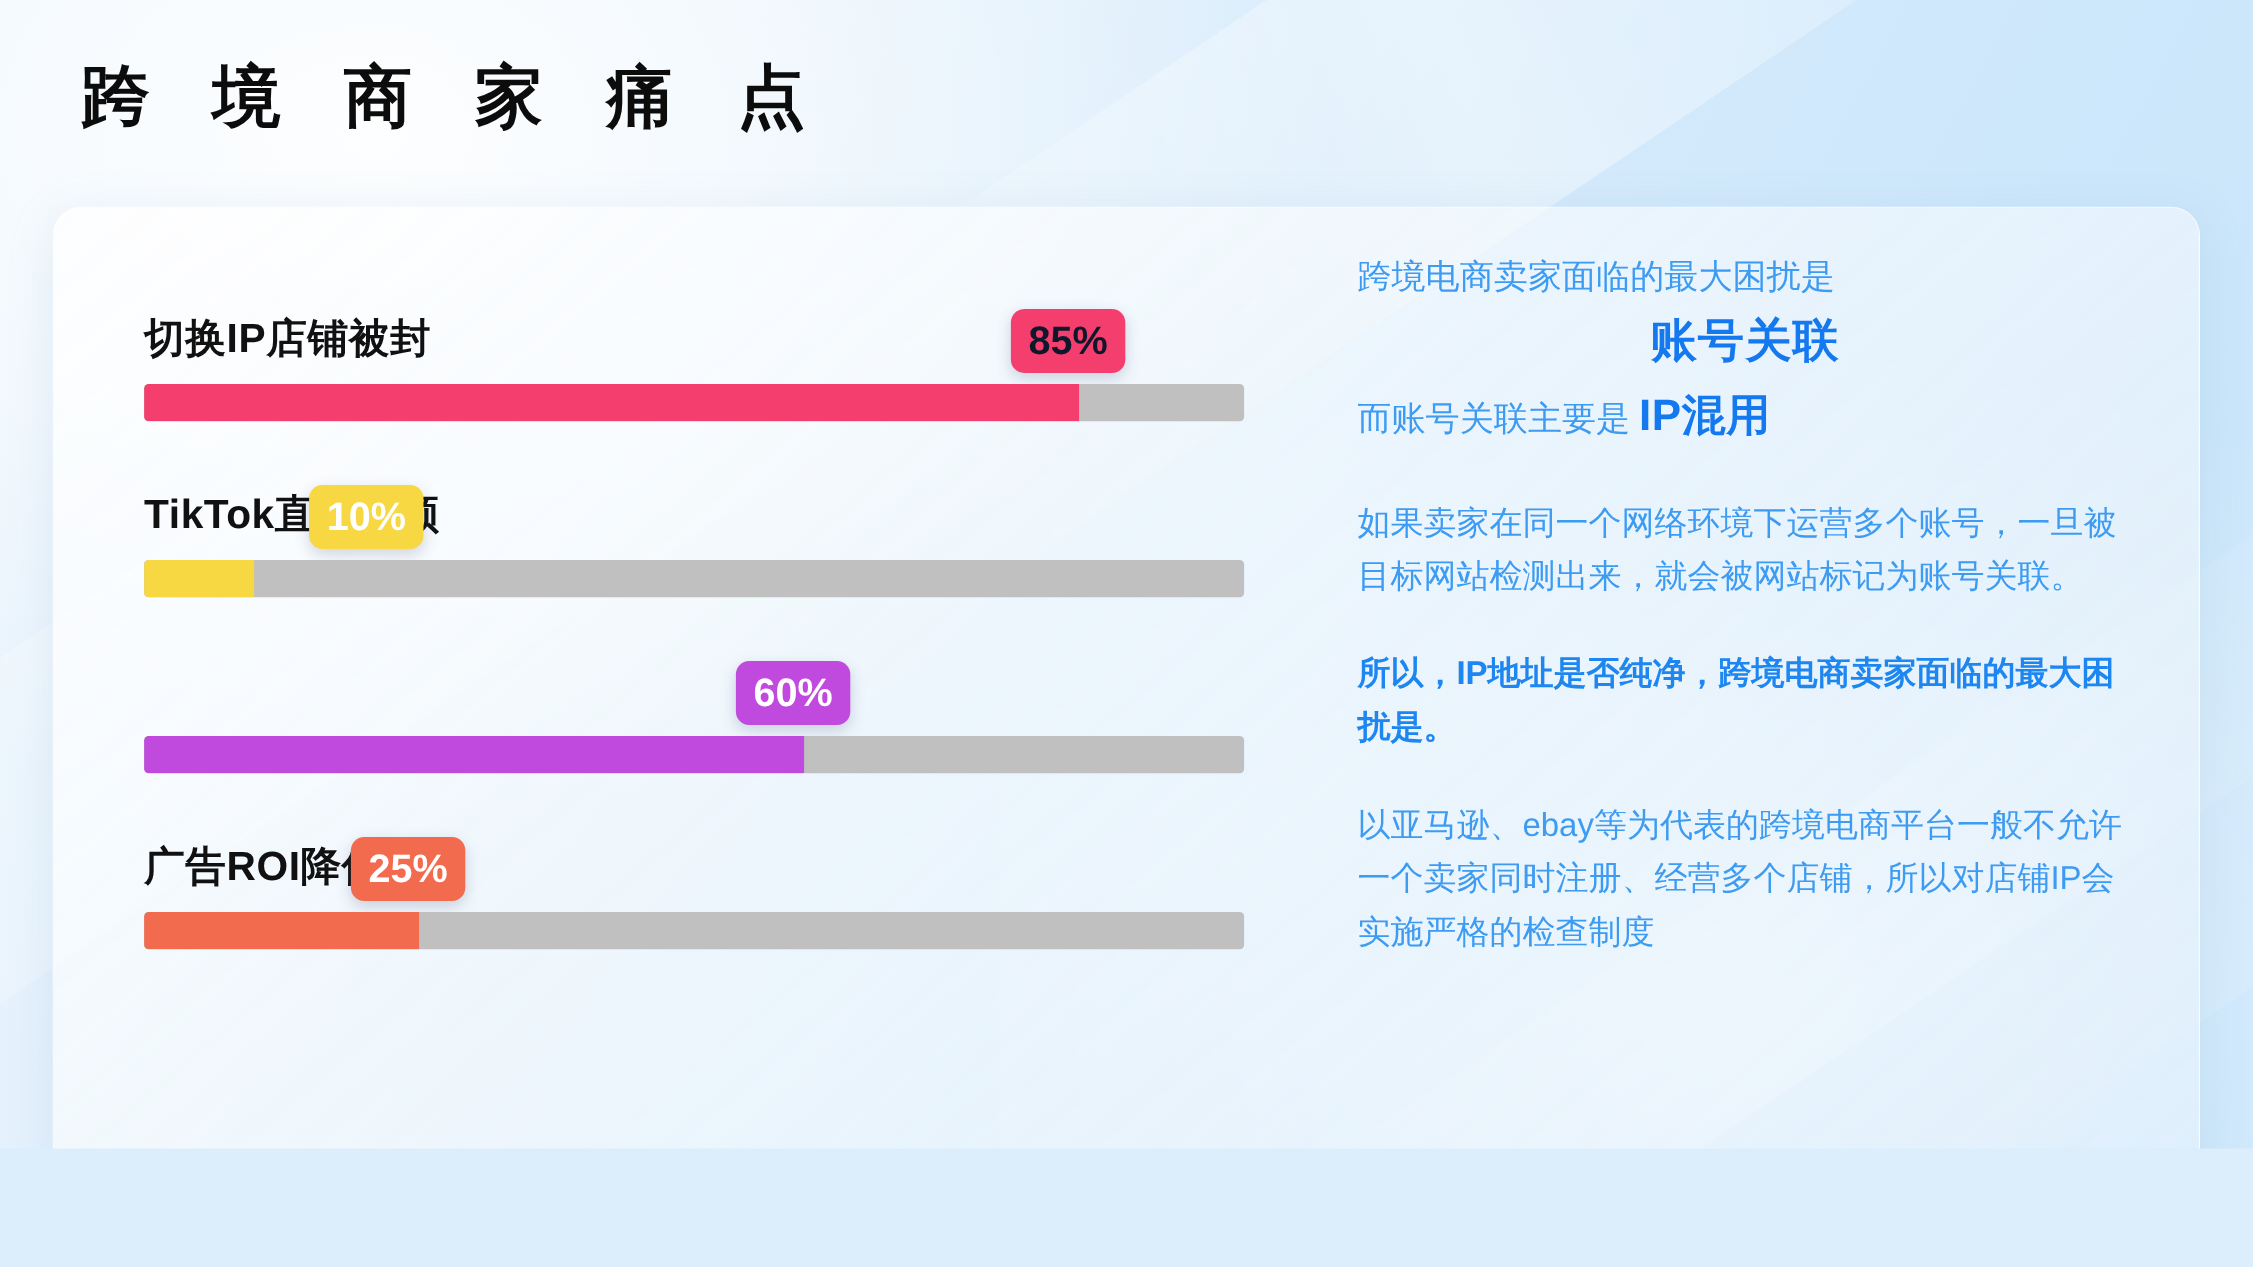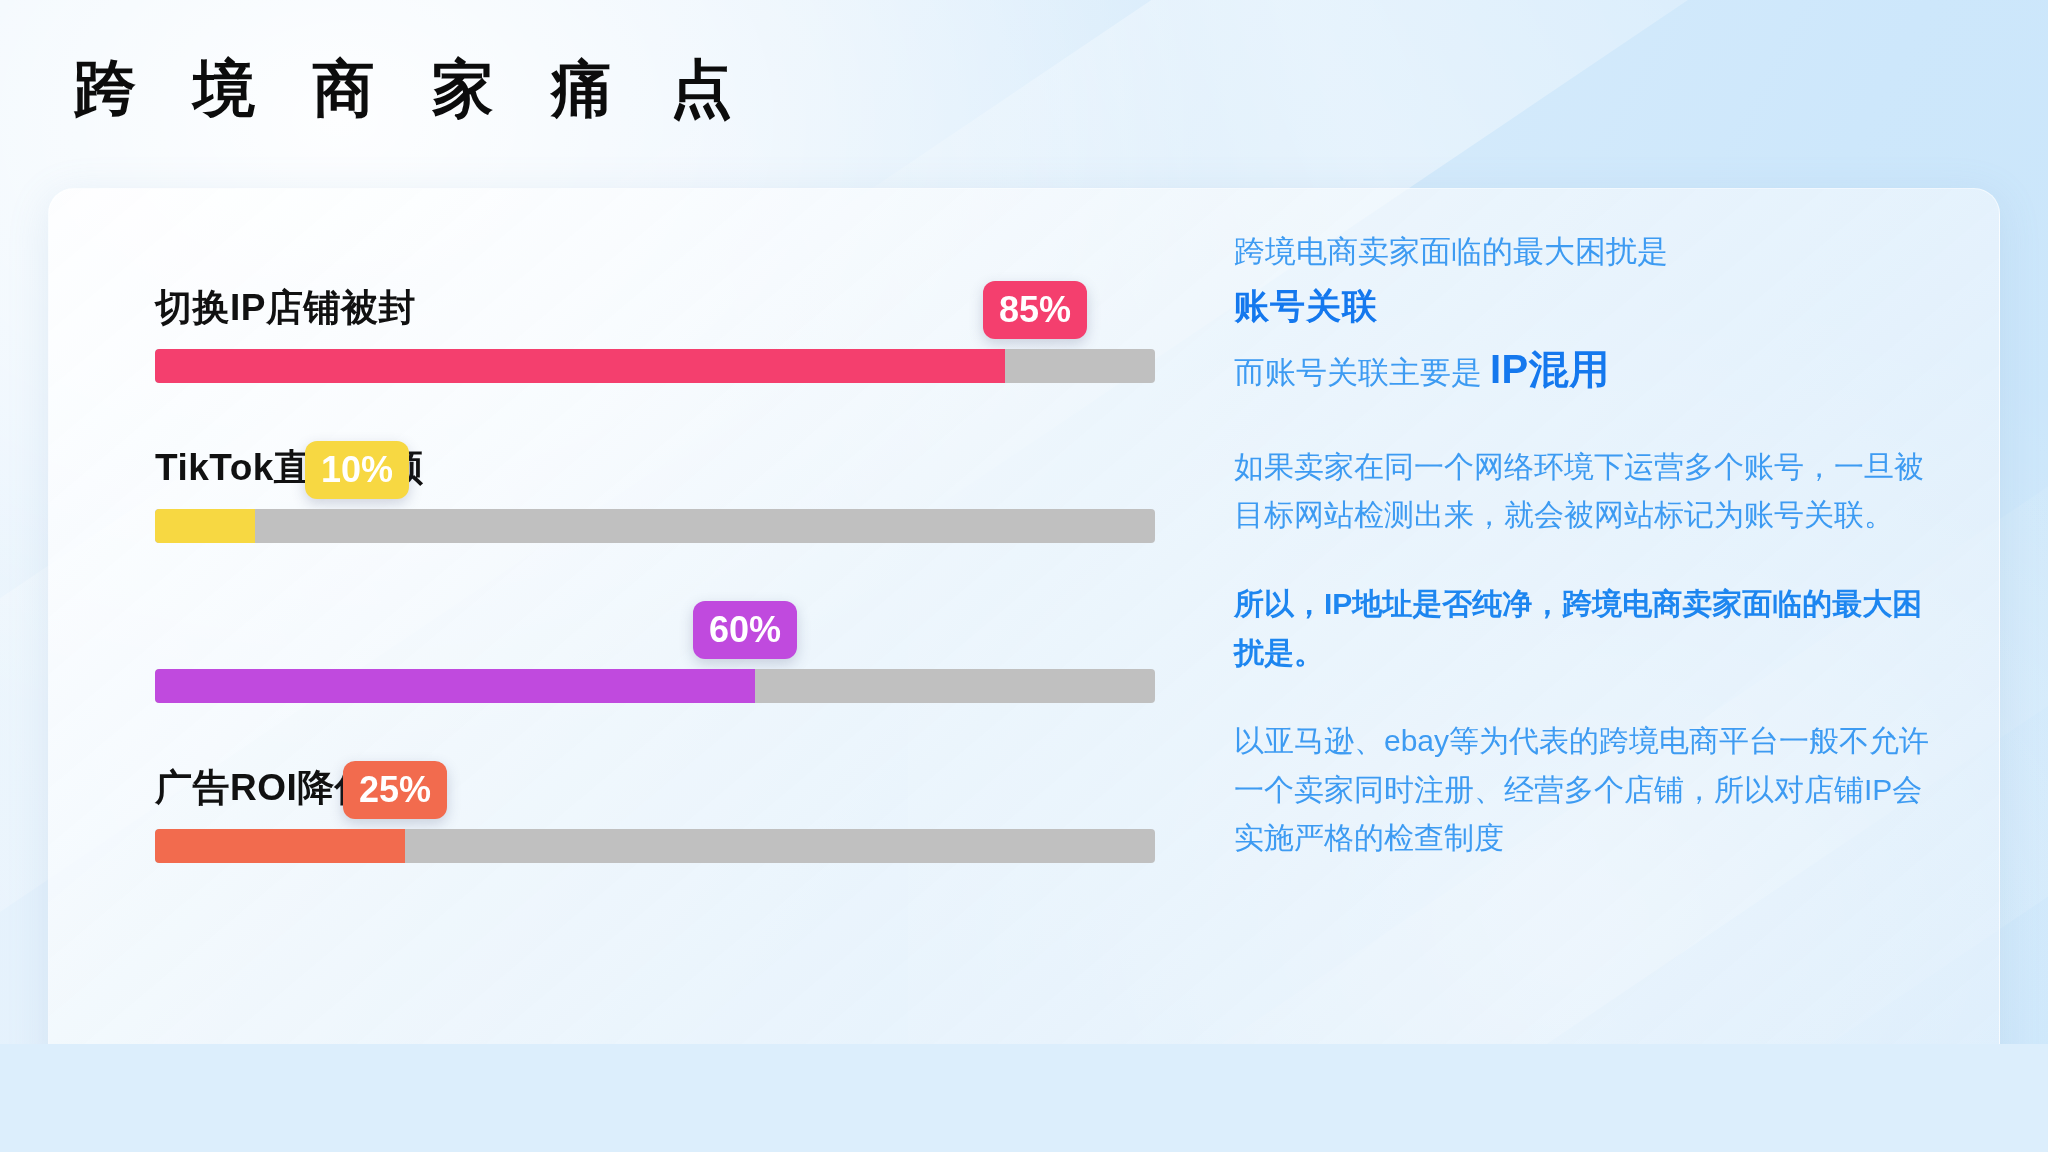--- a/index.html
+++ b/index.html
@@ -80,21 +80,21 @@
     box-shadow: 0 8px 42px rgba(120,160,200,0.16);
     border: 1px solid rgba(255,255,255,0.55);
     box-sizing: border-box;
     display: flex;
   }
 
   
   .chart-col {
     position: relative;
     width: 1155px;
-    padding: 56px 0 0 60px;
+    padding: 56px 0 0 36px;
     box-sizing: border-box;
   }
   .bar-row {
     position: relative;
     height: 160px;
   }
   .bar-head {
     position: relative;
     height: 96px;
   }
@@ -147,26 +147,27 @@
     box-sizing: border-box;
     color: #2e8ef0;
   }
   .lead-1 {
     font-size: 31px;
     color: #3d9bf2;
     line-height: 1.5;
     margin: 0 0 6px 0;
   }
   .lead-strong {
-    font-size: 35px;
+    font-size: 42px;
     font-weight: bold;
     color: #1478ee;
     line-height: 1.35;
     margin: 0 0 10px 0;
     letter-spacing: 1px;
+    text-align: center;
   }
   .lead-2 {
     font-size: 31px;
     color: #3d9bf2;
     line-height: 1.5;
     margin: 0 0 44px 0;
   }
   .lead-2 .hl {
     font-size: 40px;
     font-weight: bold;
@@ -203,21 +204,21 @@
 
   <div class="title">跨 境 商 家 痛 点</div>
 
   <div class="card">
 
     <div class="chart-col">
 
       <div class="bar-row">
         <div class="bar-head">
           <div class="bar-label">切换IP店铺被封</div>
-          <div class="bar-badge" id="badge-0" style="background: rgb(244, 63, 110); color: #ffffff; left: 874px;">85%</div>
+          <div class="bar-badge" id="badge-0" style="background: rgb(244, 63, 110); color: #0f172a; left: 834px;">85%</div>
         </div>
         <div class="bar-track">
           <div class="bar-fill" id="fill-0" style="width: 85%; background: rgb(244, 63, 110);"></div>
         </div>
       </div>
 
       <div class="bar-row">
         <div class="bar-head">
           <div class="bar-label">TikTok直播卡顿</div>
           <div class="bar-badge" id="badge-1" style="background: rgb(247, 216, 66); color: rgb(255, 255, 255); left: 196px;">10%</div>

